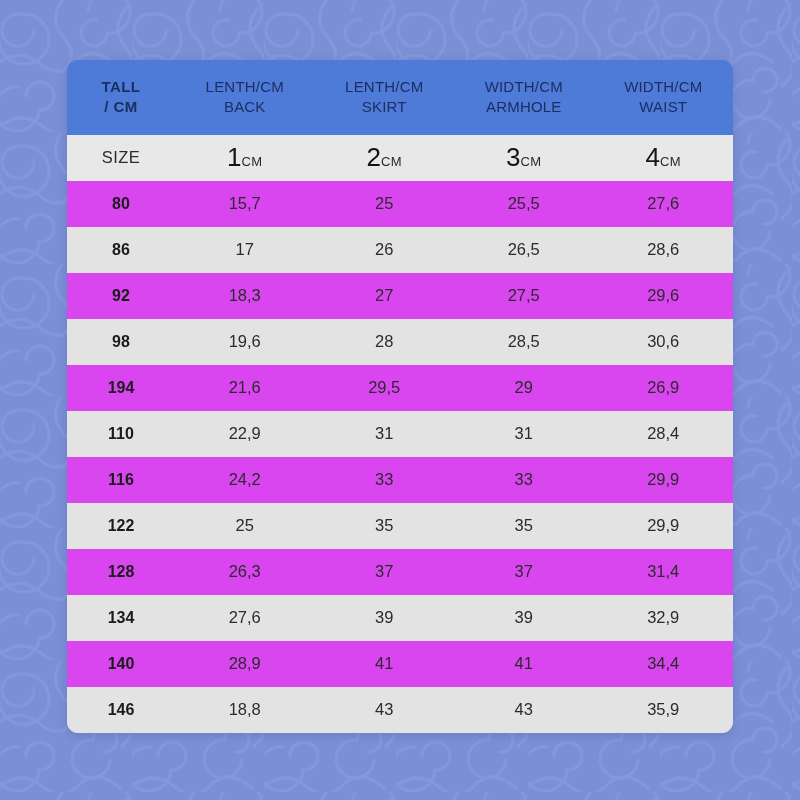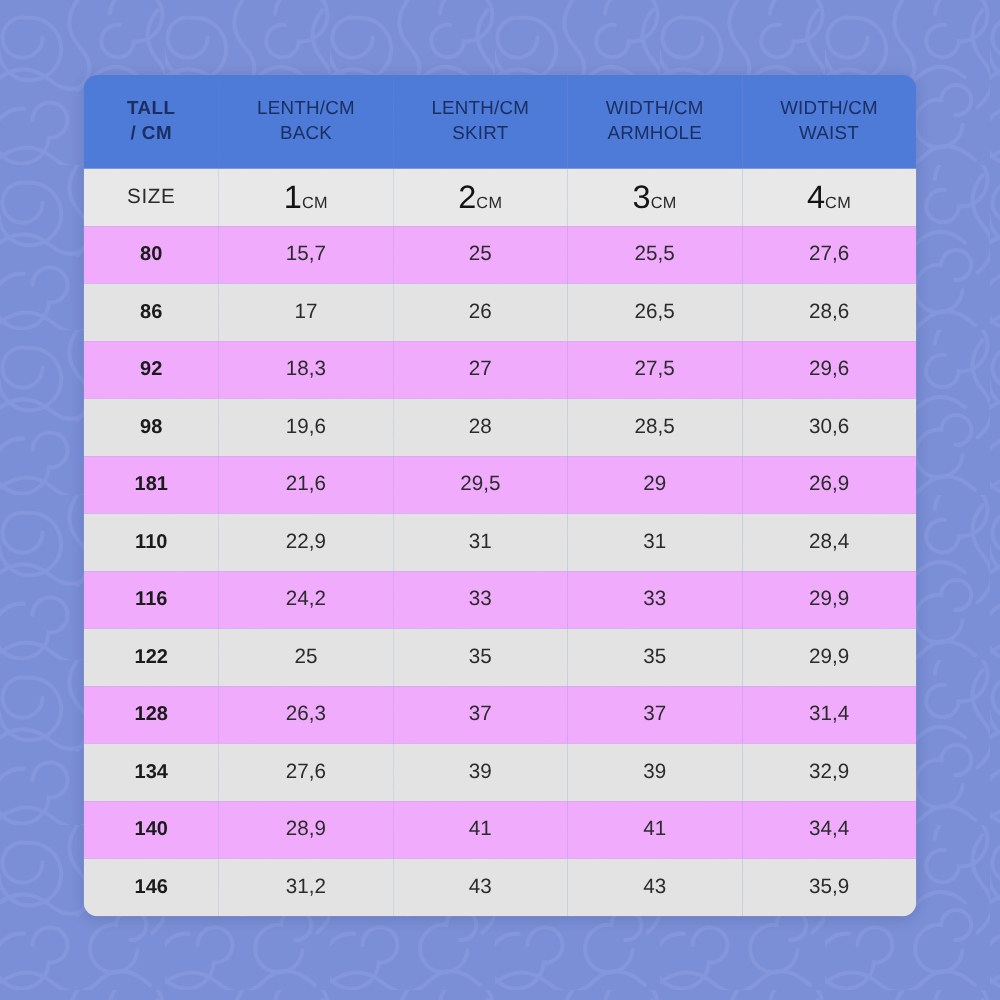--- a/index.html
+++ b/index.html
@@ -101,21 +101,21 @@
     letter-spacing: 0.3px;
     text-align: right;
   }
 
   
   tbody#chart-body tr {
     height: 46px;
     margin-left: 16px;
   }
 
-  tbody#chart-body tr.row-odd  { background: #f0abfc; }
+  tbody#chart-body tr.row-odd  { background: #d946ef; }
   tbody#chart-body tr.row-even { background: #e3e3e3; border-radius: 16px; }
 
   tbody#chart-body td {
     text-align: center;
     vertical-align: middle;
     font-size: 16.5px;
     color: #2b2b2b;
     font-weight: 400;
     padding: 0 4px;
   }
@@ -204,21 +204,21 @@
           <td>29,6</td>
         </tr>
         <tr class="row-even">
           <td class="cell-size">98</td>
           <td>19,6</td>
           <td>28</td>
           <td>28,5</td>
           <td>30,6</td>
         </tr>
         <tr class="row-odd">
-          <td class="cell-size">181</td>
+          <td class="cell-size">194</td>
           <td>21,6</td>
           <td>29,5</td>
           <td>29</td>
           <td>26,9</td>
         </tr>
         <tr class="row-even">
           <td class="cell-size">110</td>
           <td>22,9</td>
           <td>31</td>
           <td>31</td>
@@ -254,20 +254,20 @@
         </tr>
         <tr class="row-odd">
           <td class="cell-size">140</td>
           <td>28,9</td>
           <td>41</td>
           <td>41</td>
           <td>34,4</td>
         </tr>
         <tr class="row-even">
           <td class="cell-size">146</td>
-          <td>31,2</td>
+          <td>18,8</td>
           <td>43</td>
           <td>43</td>
           <td>35,9</td>
         </tr>
       </tbody>
   </table>
 </div>
 
 </body></html>

